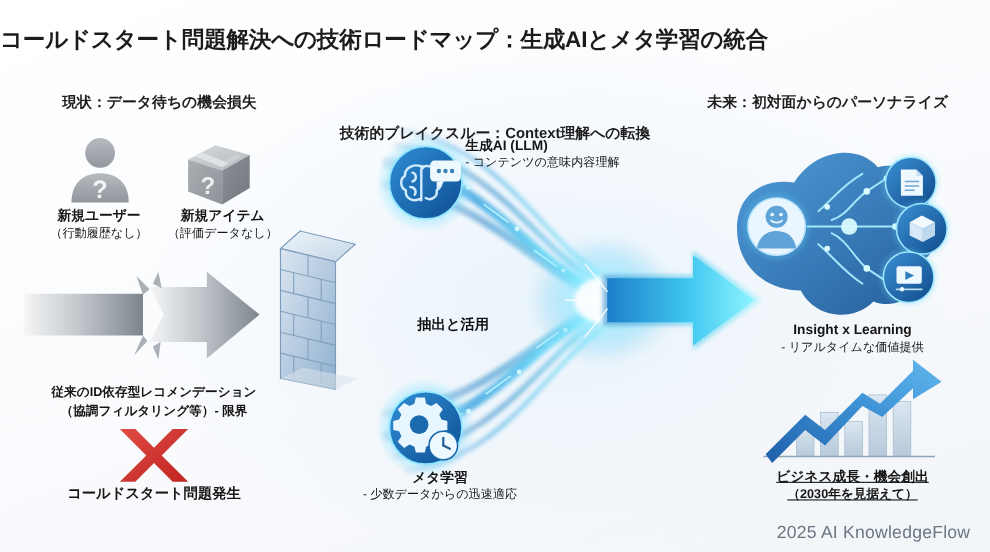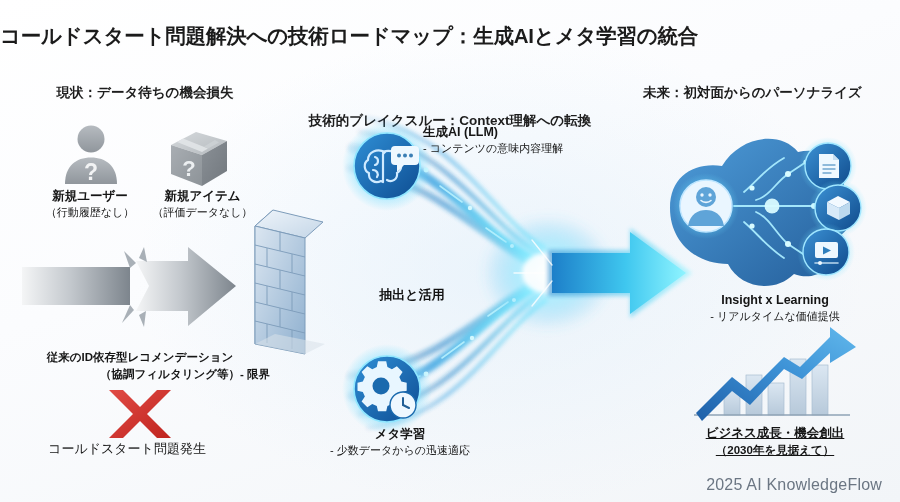--- a/index.html
+++ b/index.html
@@ -31,22 +31,22 @@
   .lbl{position:absolute;text-align:center;color:#151515;}
   .lbl .b{font-weight:bold;display:block;}
   .lbl .s{display:block;}
 
   
   .lbl-newuser{left:35px;top:188px;width:110px;font-size:12.5px;line-height:1.35;}
   .lbl-newuser .s{font-size:11px;}
   .lbl-newitem{left:145px;top:188px;width:115px;font-size:12.5px;line-height:1.35;}
   .lbl-newitem .s{font-size:11px;}
   .lbl-legacy{left:10px;top:333px;width:260px;font-size:11.5px;line-height:1.45;font-weight:bold;margin-top:16px;}
-  .lbl-legacy .s{font-size:11.5px;font-weight:bold;text-align:right;}
-  .lbl-cold{left:12px;top:440px;width:230px;font-size:13px;font-weight:normal;}
+  .lbl-legacy .s{font-size:11.5px;font-weight:bold;}
+  .lbl-cold{left:25px;top:440px;width:230px;font-size:13px;font-weight:bold;}
 
   
   .lbl-llm{left:423px;top:123px;width:210px;text-align:left;font-size:12.5px;line-height:1.45;}
   .lbl-llm .s{font-size:11px;}
   .lbl-context{left:312px;top:265px;width:200px;font-size:13px;font-weight:bold;line-height:1.5;color:#111;}
   .lbl-meta{left:295px;top:425px;width:210px;font-size:12.5px;line-height:1.45;}
   .lbl-meta .s{font-size:11px;}
 
   
   .lbl-insight{left:660px;top:291px;width:230px;font-size:12.5px;line-height:1.45;}

